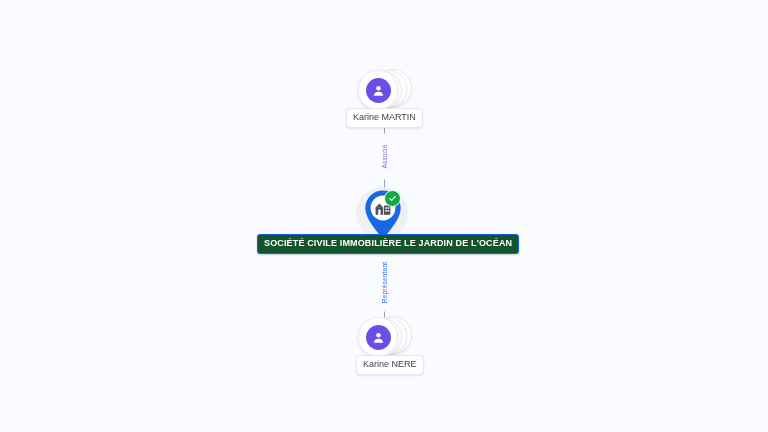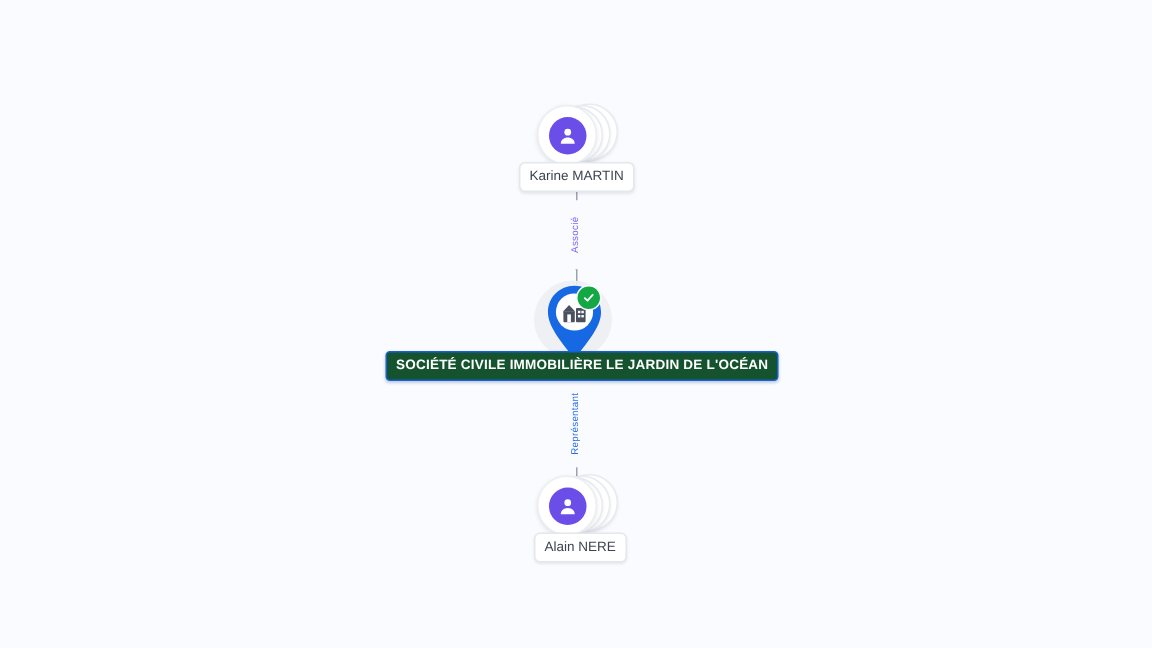--- a/index.html
+++ b/index.html
@@ -257,15 +257,15 @@
     <div class="avatar-front">
       <div class="avatar-disc">
         <svg width="15" height="15" viewBox="0 0 24 24" aria-hidden="true">
           <circle cx="12" cy="8.2" r="3.6" fill="#ffffff"></circle>
           <path d="M4.6 20.4c0-4.1 3.3-6.6 7.4-6.6s7.4 2.5 7.4 6.6z" fill="#ffffff"></path>
         </svg>
       </div>
     </div>
   </div>
 
-  <div class="name-pill" id="name-pill-bottom">Alain NERE</div>
+  <div class="name-pill" id="name-pill-bottom">Karine NERE</div>
 
 </div>
 
 </body></html>

